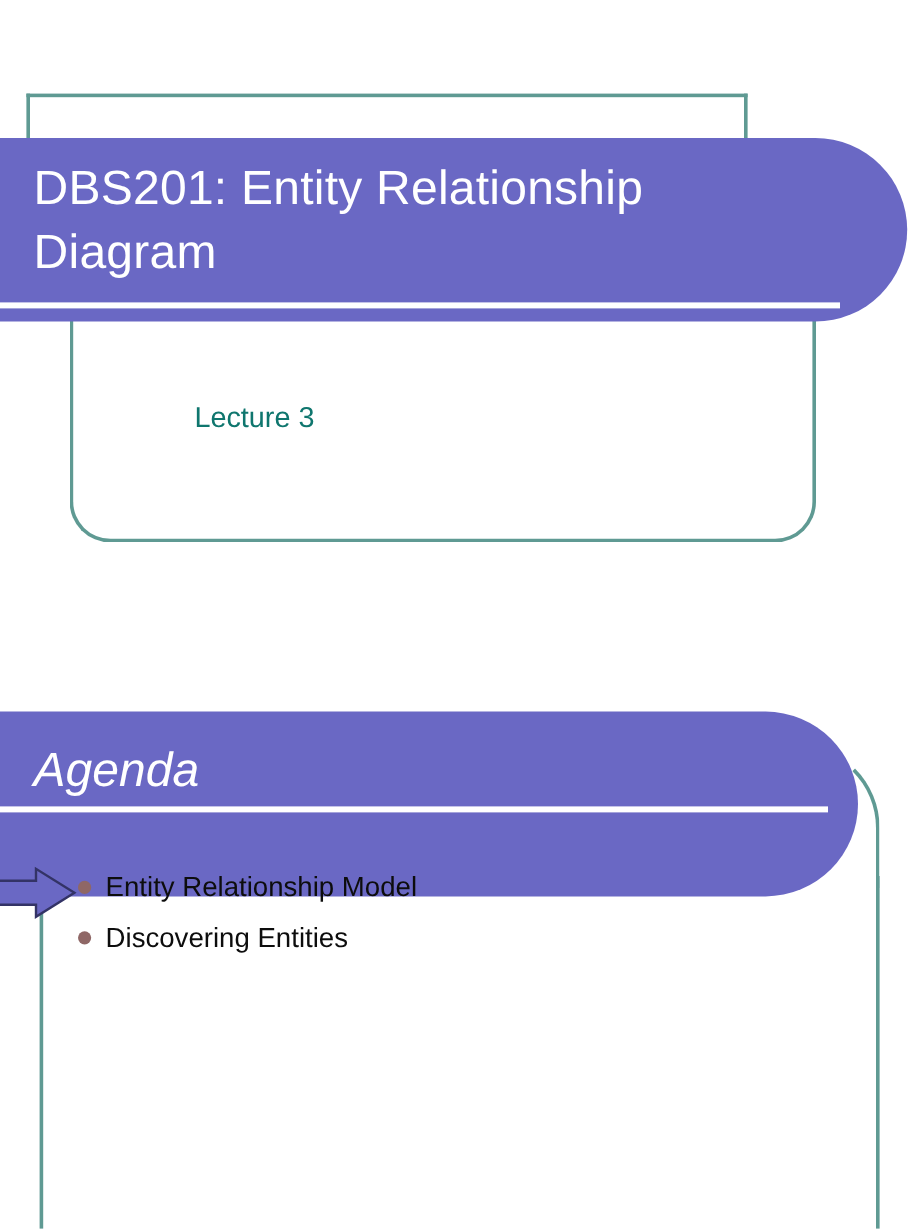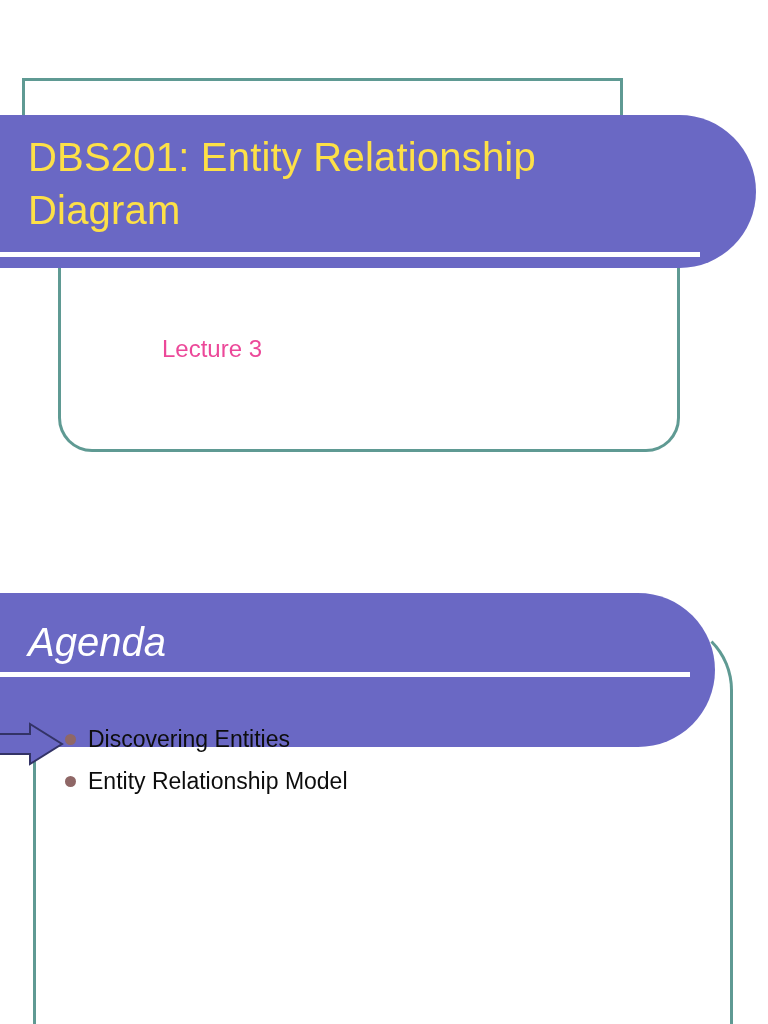--- a/index.html
+++ b/index.html
@@ -71,21 +71,21 @@
     left: -20px;
     top: 115px;
     width: 776px;
     height: 153px;
   }
   .banner-1-text {
     position: absolute;
     left: 48px;
     top: 16px;
     width: 640px;
-    color: #fde047;
+    color: #ffffff;
     font-size: 40px;
     line-height: 53px;
     font-weight: 400;
     letter-spacing: 0.2px;
   }
   .banner-rule {
     position: absolute;
     background: #ffffff;
     height: 5px;
   }
@@ -93,21 +93,21 @@
     left: 20px;
     top: 137px;
     width: 700px;
   }
 
   .subtitle-1 {
     position: absolute;
     left: 162px;
     top: 334px;
     font-size: 24px;
-    color: #ec4899;
+    color: #0f766e;
     line-height: 30px;
   }
 
   
   .slide-agenda {
     position: absolute;
     left: 0; top: 560px;
     width: 768px;
     height: 464px;
     overflow: hidden;
@@ -230,22 +230,22 @@
       <div class="banner-rule banner-2-rule"></div>
     </div>
 
     <svg class="pointer-arrow" viewBox="0 0 82 44">
       <polygon points="0,12 48,12 48,2 80,22 48,42 48,32 0,32" fill="#6a68c4" stroke="#333366" stroke-width="2" stroke-linejoin="miter"></polygon>
     </svg>
 
     <ul class="bullet-list">
       <li class="bullet-item">
         <span class="bullet-dot"></span>
-        <span>Discovering Entities</span>
+        <span>Entity Relationship Model</span>
       </li>
       <li class="bullet-item">
         <span class="bullet-dot"></span>
-        <span>Entity Relationship Model</span>
+        <span>Discovering Entities</span>
       </li>
     </ul>
   </section>
 
 </div>
 
 </body></html>

